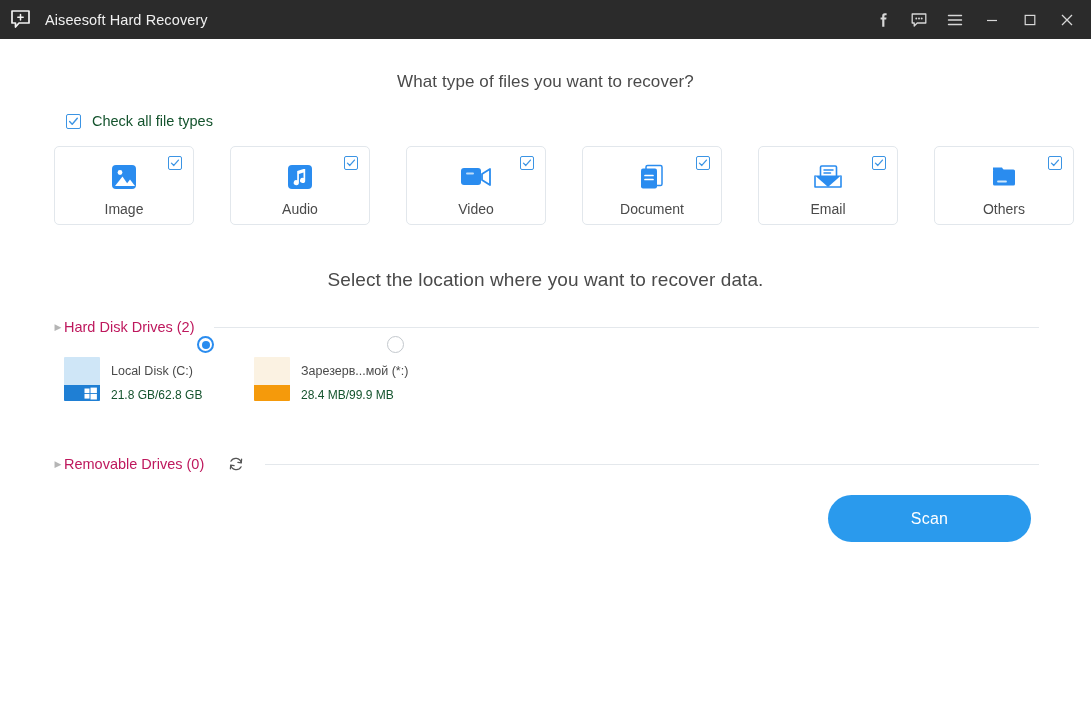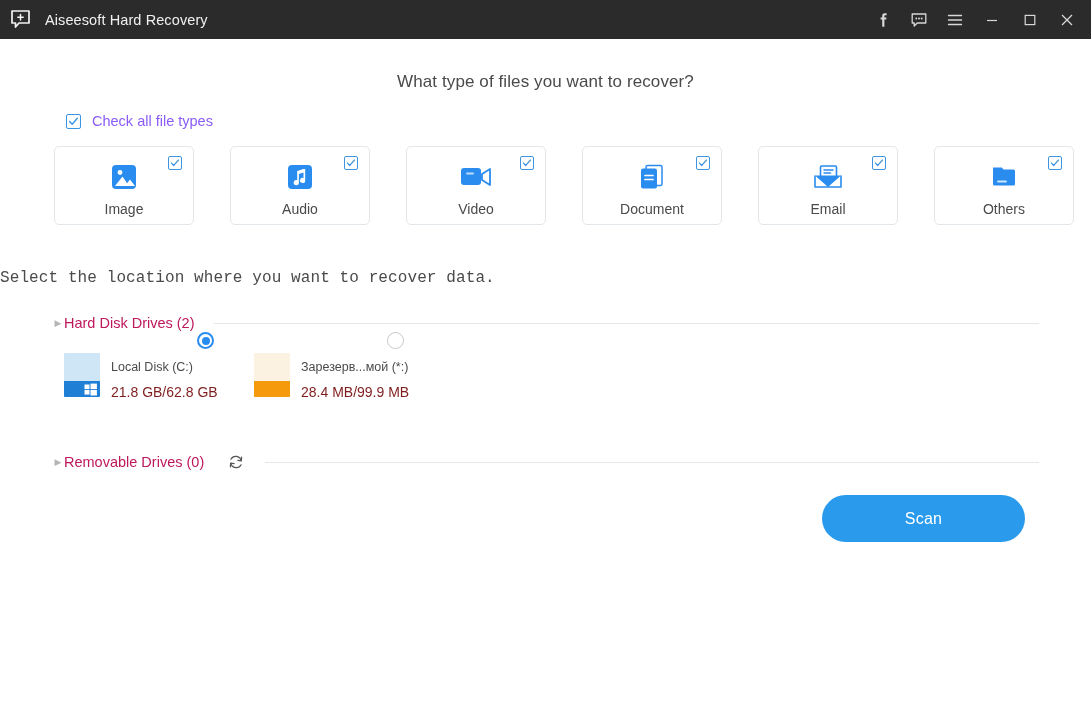--- a/index.html
+++ b/index.html
@@ -70,21 +70,21 @@
   .cb {
     width: 15px; height: 15px;
     border: 1px solid #3b94e4;
     border-radius: 2px;
     background: #fff;
     display: flex; align-items: center; justify-content: center;
     flex: 0 0 auto;
   }
   .checkall-label {
     font-size: 14.5px;
-    color: #8b5cf6;
+    color: #14532d;
     margin-left: 11px;
   }
 
   
   .cards {
     display: flex;
     margin: 17px 0 0 54px;
     gap: 36px;
   }
   .card {
@@ -110,25 +110,25 @@
   }
   .card-icon { height: 33px; display: flex; align-items: center; }
   .card-label {
     font-size: 14px;
     color: #4a4a4a;
     margin-top: 8px;
   }
 
   
   .heading2 {
-    font-size: 16px;
+    text-align: center;
+    font-size: 19px;
     color: #4a4a4a;
     margin-top: 44px;
     letter-spacing: .1px;
-    font-family: Liberation Mono, monospace;
   }
 
   .section-row {
     display: flex;
     align-items: center;
     margin-top: 28px;
     padding: 0 52px 0 52px;
   }
   .section-caret {
     width: 12px;
@@ -174,22 +174,22 @@
   .drive-meta {
     margin-left: 11px;
     padding-top: 4px;
   }
   .drive-name {
     font-size: 12.5px;
     color: #4a4a4a;
     white-space: nowrap;
   }
   .drive-size {
-    font-size: 14px;
-    color: #7f1d1d;
+    font-size: 12px;
+    color: #14532d;
     margin-top: 9px;
     white-space: nowrap;
   }
   .radio {
     position: absolute;
     top: -21px;
     left: 133px;
     width: 17px; height: 17px;
     border-radius: 50%;
     border: 1.4px solid #c3c8cd;
@@ -205,21 +205,21 @@
     width: 8px; height: 8px;
     border-radius: 50%;
     background: #2a8cef;
   }
 
   .section-row.removable { margin-top: 52px; }
 
   
   .scan-btn {
     position: absolute;
-    right: 66px;
+    right: 60px;
     bottom: 22px;
     width: 203px;
     height: 47px;
     border-radius: 24px;
     background: #2a9aed;
     border: none;
     color: #fff;
     font-size: 16px;
     font-family: "Liberation Sans", sans-serif;
     cursor: pointer;

